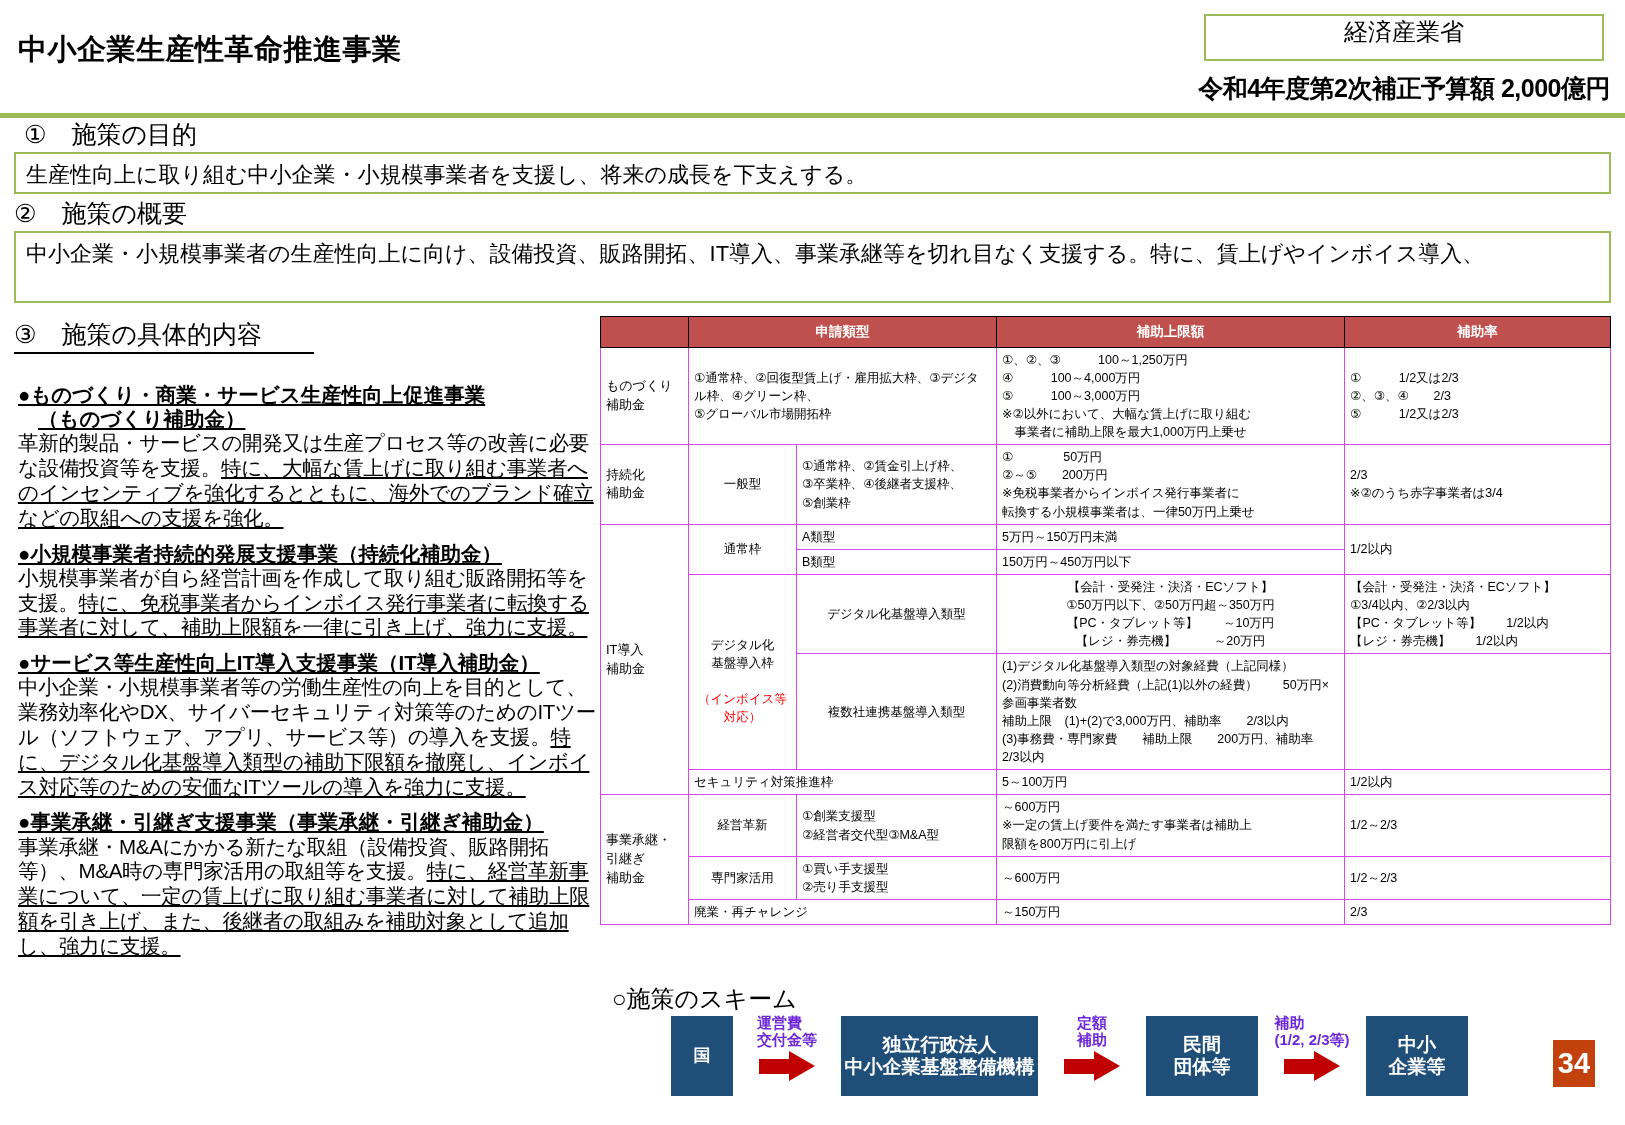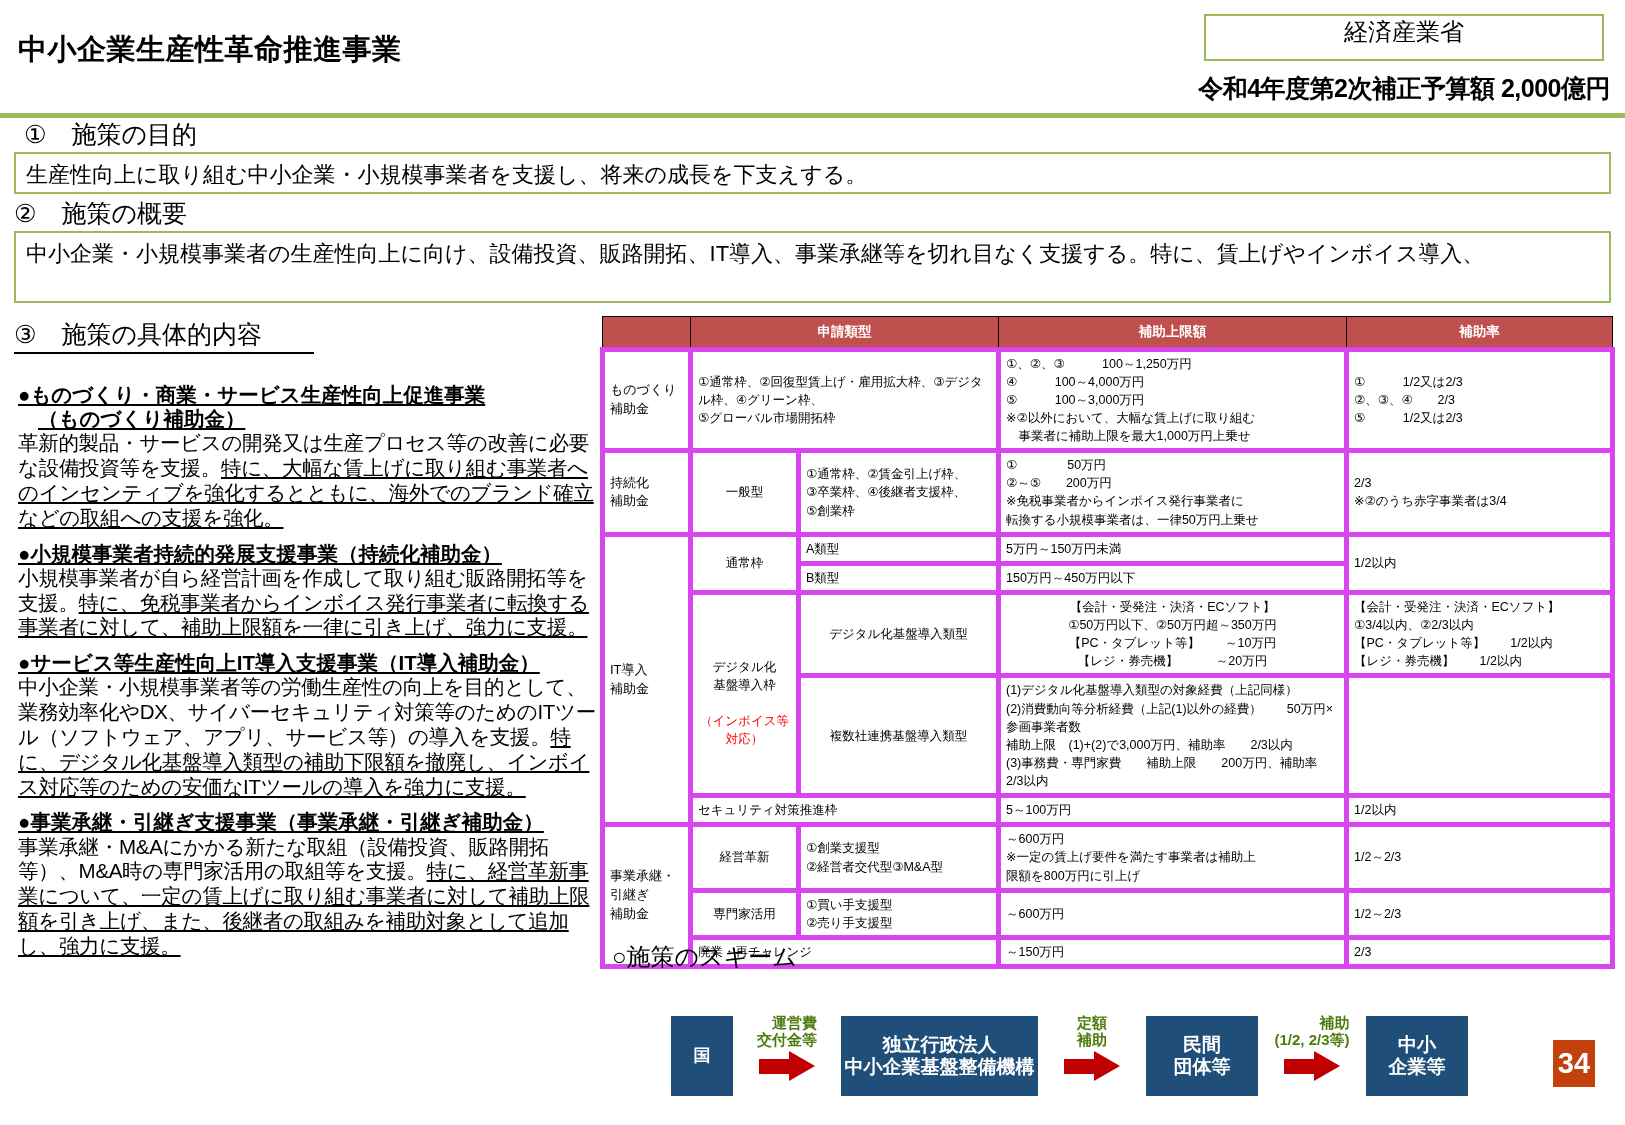--- a/index.html
+++ b/index.html
@@ -53,59 +53,59 @@
   .u{text-decoration:underline;text-underline-offset:2px;}
 
   
   .tbl-wrap{position:absolute;left:600px;top:316px;width:1010px;}
   table.main{
     border-collapse:collapse;width:1010px;
     table-layout:fixed;
     font-size:12.5px;
   }
   table.main td,table.main th{
-    border:5px solid #d946ef;
+    border:1px solid #d946ef;
     padding:3px 5px;
     vertical-align:middle;
     line-height:1.45;
   }
   table.main th{
     background:#c0504d;color:#fff;font-size:13.5px;
     text-align:center;font-weight:bold;padding:5px 4px;
     border:1px solid #000;
   }
   td.ctr{text-align:center;}
   td.prog{text-align:left;font-size:13px;line-height:1.5;}
   .red{color:#ff0000;}
   .nowrapish{white-space:pre-line;}
 
   
   .scheme-title{
-    position:absolute;left:612px;top:941px;font-size:24px;
+    position:absolute;left:612px;top:983px;font-size:24px;
   }
   .scheme{
     position:absolute;left:672px;top:1000px;width:820px;height:95px;
     display:flex;align-items:flex-end;
   }
   .sb{
     background:#1f4e79;color:#fff;font-weight:bold;
     display:flex;align-items:center;justify-content:center;
     text-align:center;line-height:1.18;
     box-shadow:0 0 0 1px #1f4e79;
   }
   .sb.kuni{width:60px;height:78px;font-size:17px;}
   .sb.jigyou{width:195px;height:78px;font-size:19px;}
   .sb.minkan{width:110px;height:78px;font-size:19px;}
   .sb.chusho{width:100px;height:78px;font-size:19px;}
   .arrowcell{
     width:110px;height:92px;position:relative;
     display:flex;flex-direction:column;align-items:center;justify-content:flex-end;
   }
   .arrowcell .lbl{
-    font-size:15px;font-weight:bold;color:#4d7c0f;text-align:right;
+    font-size:15px;font-weight:bold;color:#6d28d9;text-align:left;
     line-height:1.1;margin-bottom:3px;white-space:pre-line;
   }
   .arrow{
     width:56px;height:30px;position:relative;margin-bottom:14px;
   }
   .arrow .shaft{position:absolute;left:0;top:8px;width:32px;height:15px;background:#c00000;}
   .arrow .head{
     position:absolute;left:30px;top:0;width:0;height:0;
     border-top:15px solid transparent;border-bottom:15px solid transparent;
     border-left:26px solid #c00000;

